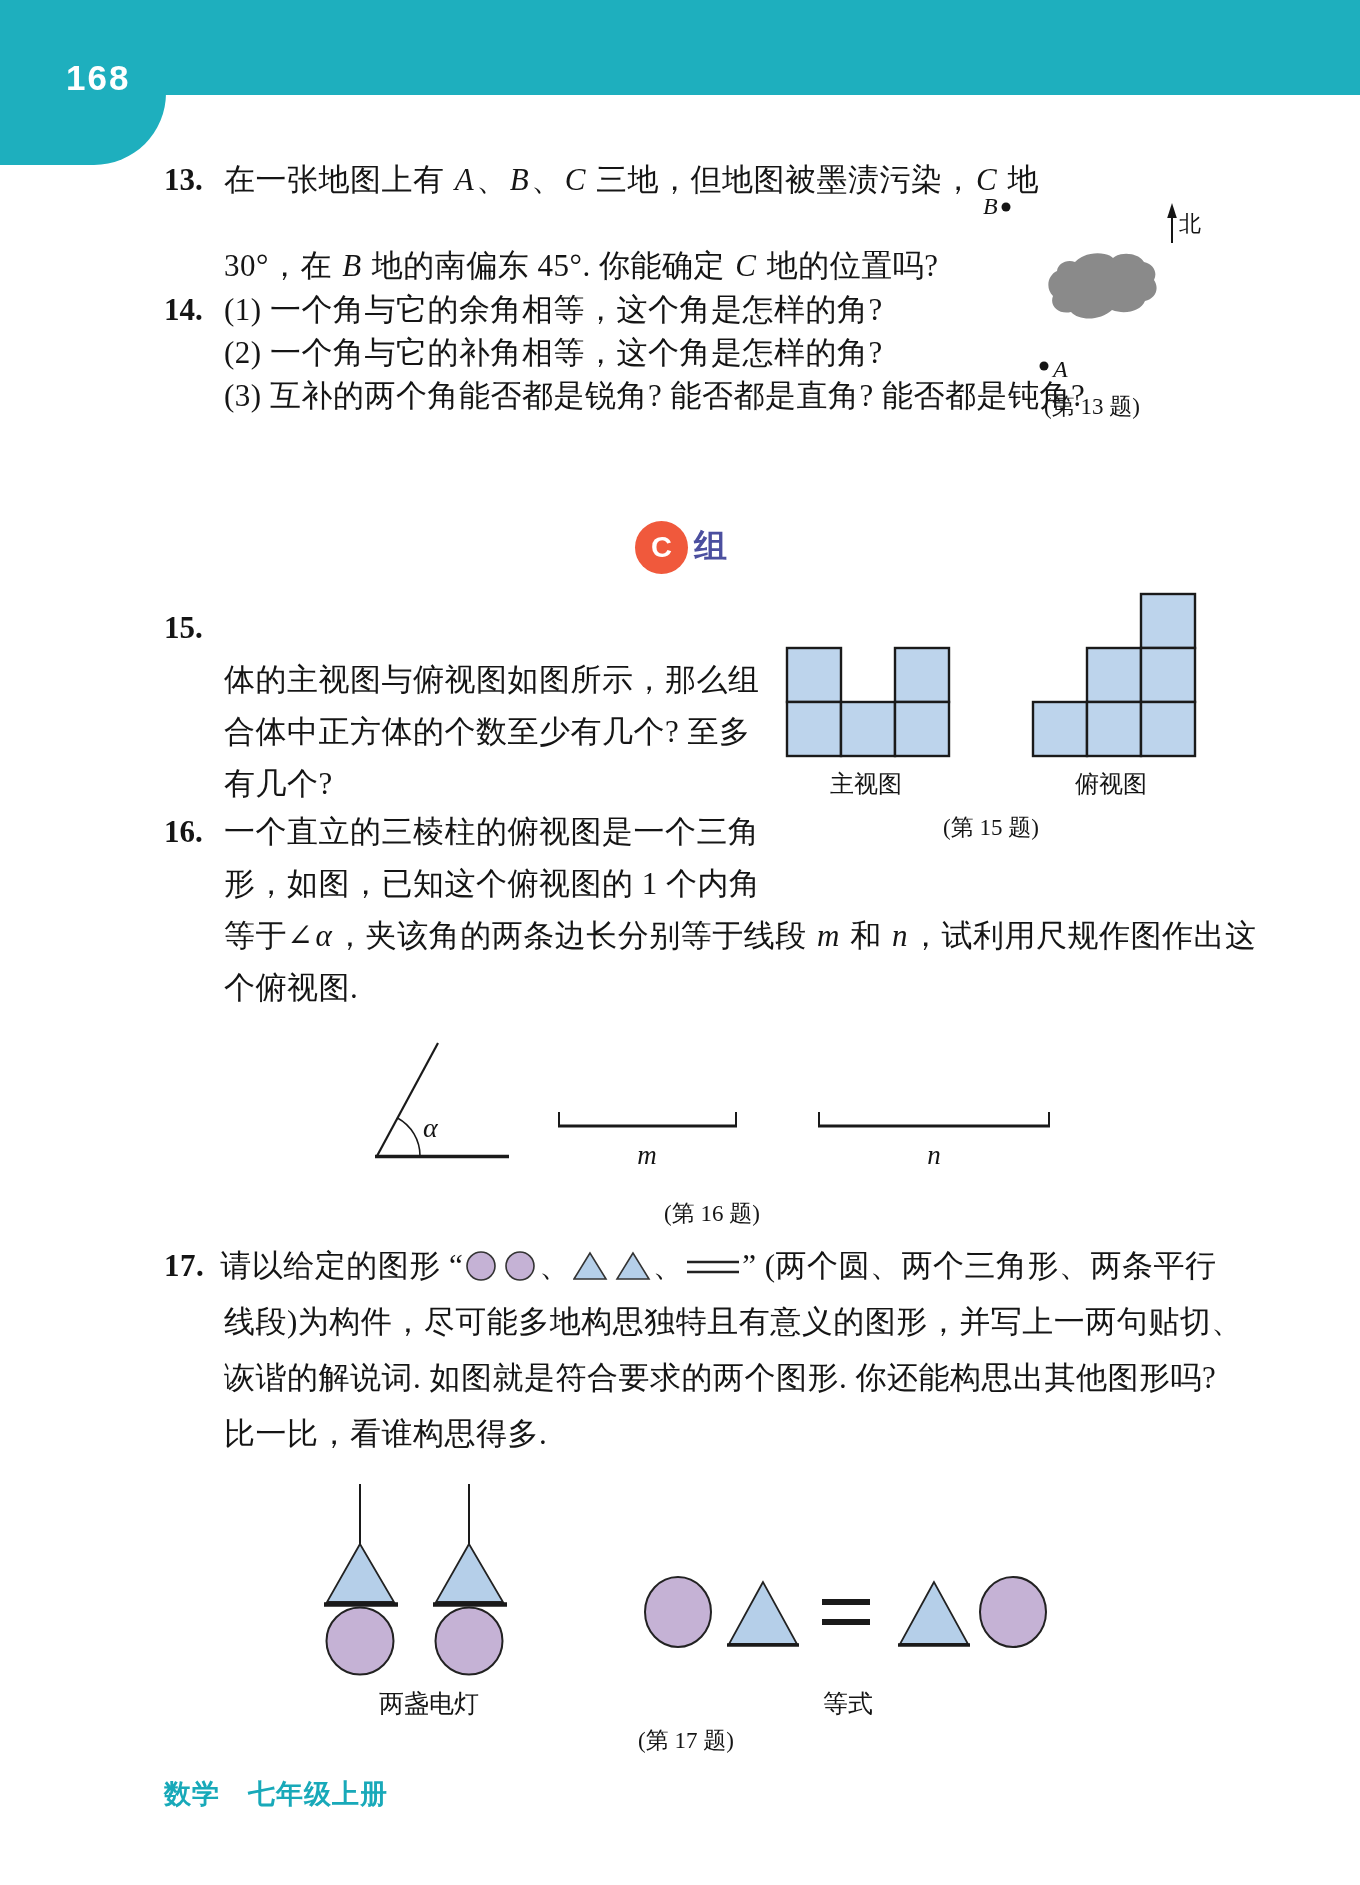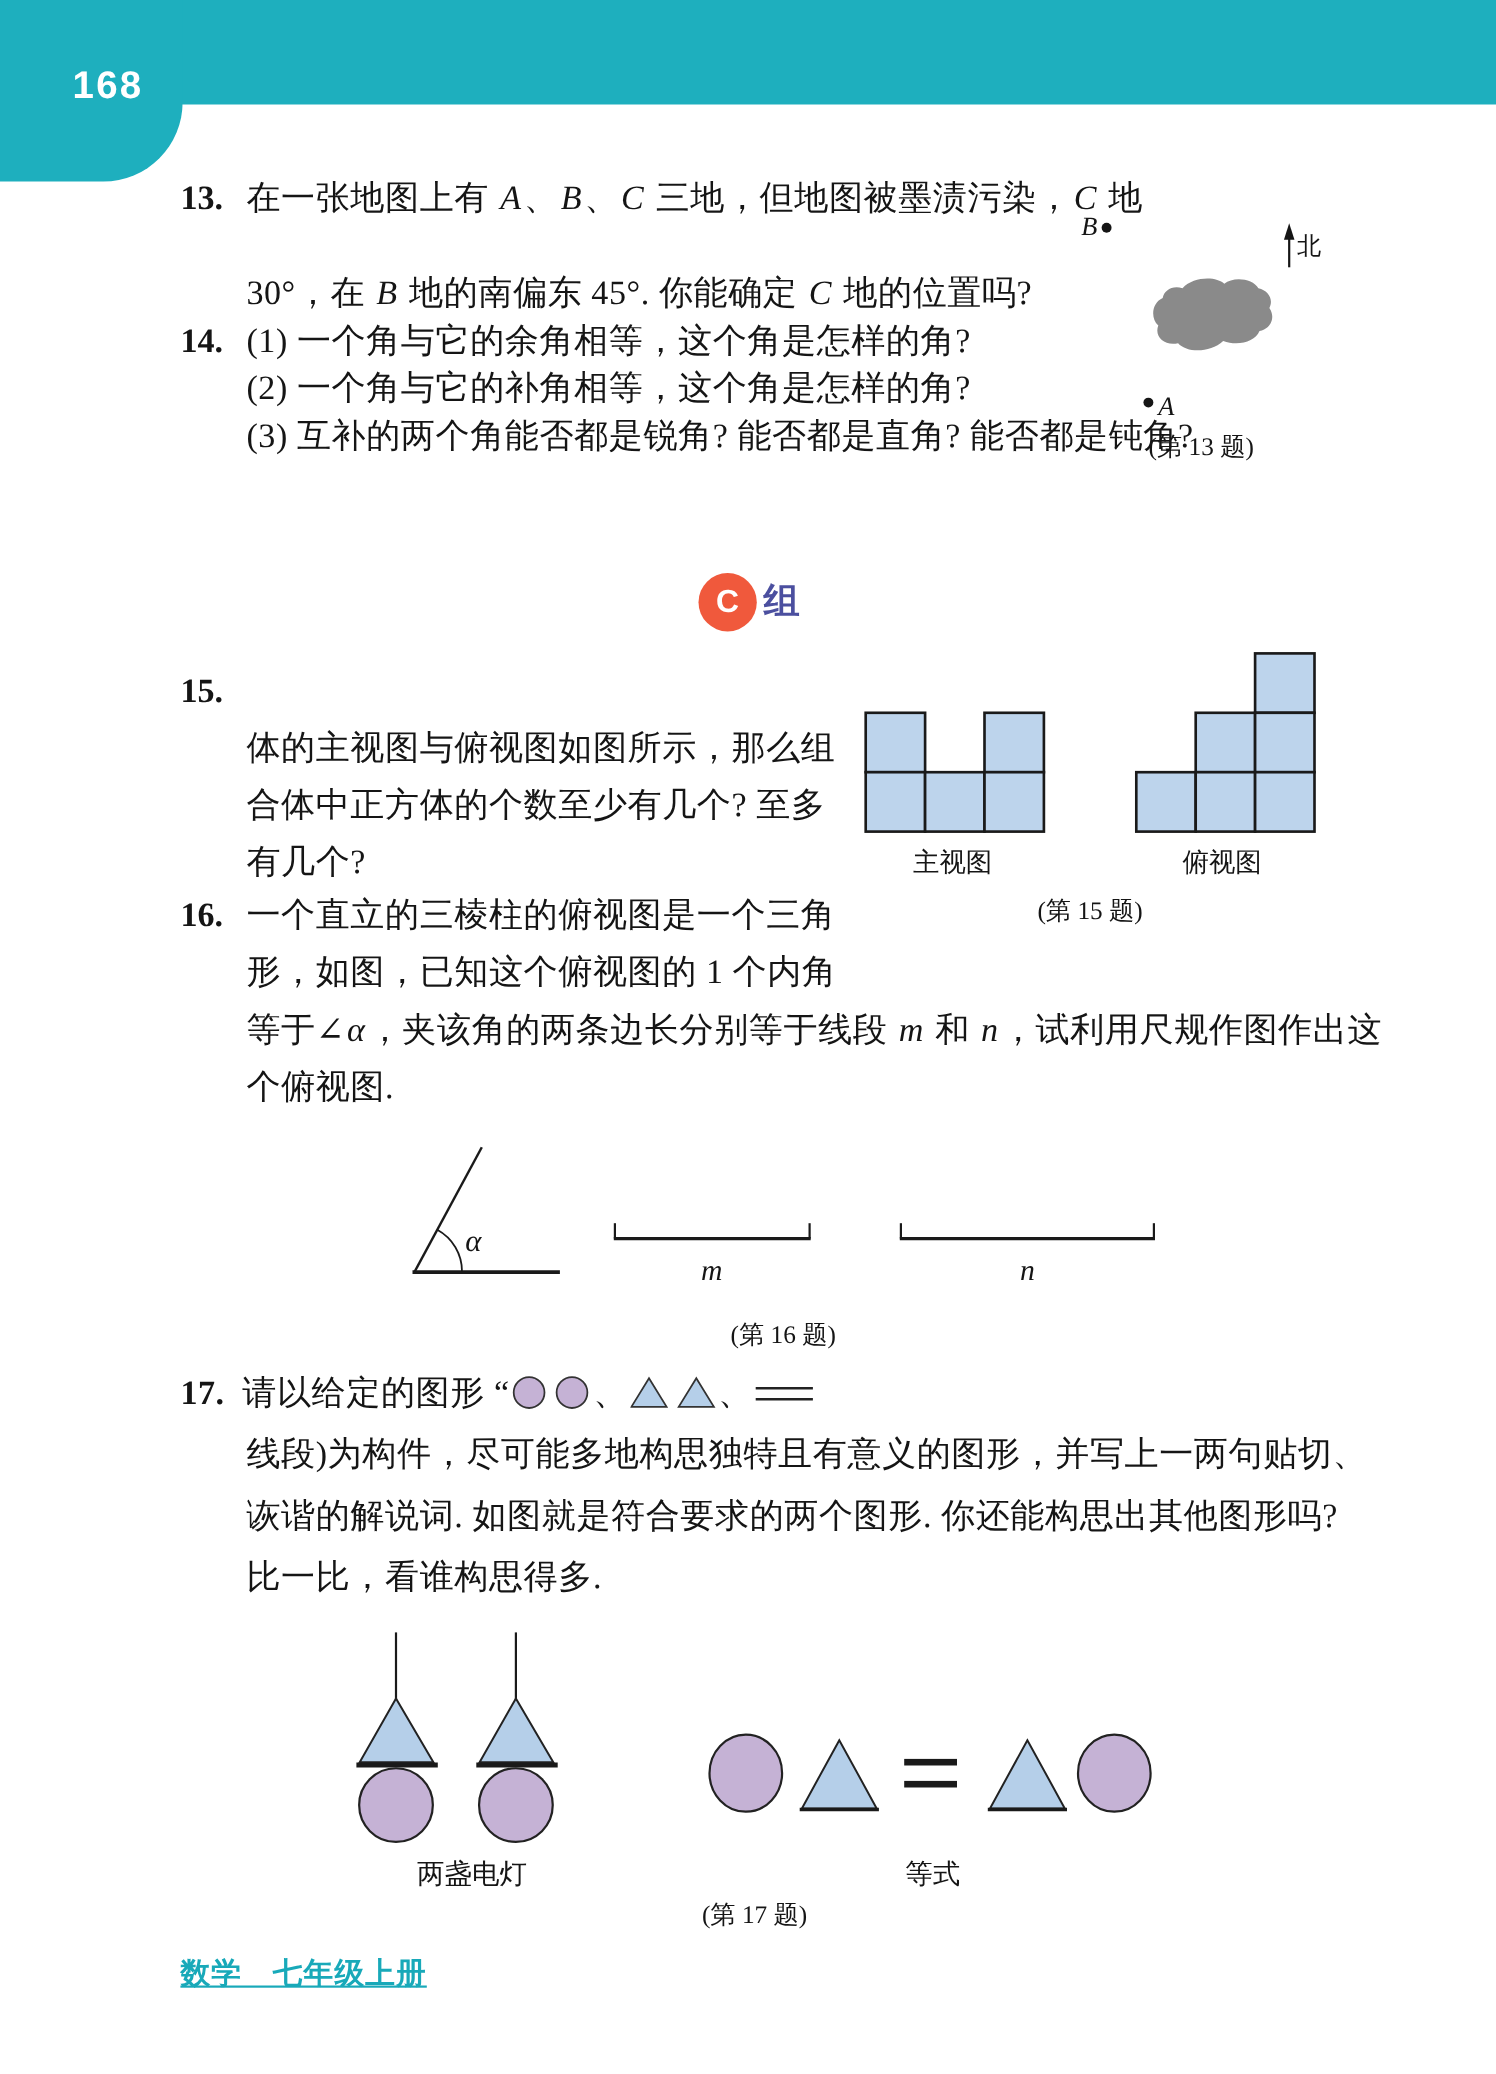--- a/index.html
+++ b/index.html
@@ -23,21 +23,21 @@
   .badge-letter{font-family:"Liberation Sans","DejaVu Sans",sans-serif;font-weight:800;font-size:29px;color:#ffffff;}
   .badge-suffix{position:absolute;left:694px;top:527px;font-family:"Liberation Sans","DejaVu Sans",sans-serif;
      font-weight:800;font-size:33px;line-height:38px;}
   
   .inlinerow{position:absolute;left:164px;top:1246px;display:flex;align-items:center;
      font-size:31px;line-height:40px;white-space:nowrap;letter-spacing:0.5px;text-align:center;}
   .inlinerow .num17{font-weight:bold;margin-right:16px;}
   .inlinerow svg{display:block;margin:0 2px;}
   
   .footer{position:absolute;left:164px;top:1776px;font-family:"Liberation Sans","DejaVu Sans",sans-serif;
-     font-weight:800;font-size:27px;letter-spacing:1px;text-decoration:underline;}
+     font-weight:800;font-size:27px;letter-spacing:1px;}
   
   svg .cube{stroke:#1a1a1a;stroke-width:2.4;}
   svg .stroke{stroke:#1a1a1a;fill:none;}
   svg text{font-family:"Liberation Serif","DejaVu Serif",serif;fill:#151515;}
   svg .italic{font-style:italic;}
   .overlay{position:absolute;left:0;top:0;}
 </style>
 </head>
 <body>
 
@@ -158,20 +158,21 @@
     <span>、</span>
     <svg width="78" height="32" viewBox="0 0 78 32">
       <polygon points="17,3 1,29 33,29" fill="#B5CFE9" stroke="#333" stroke-width="1.6"></polygon>
       <polygon points="60,3 44,29 76,29" fill="#B5CFE9" stroke="#333" stroke-width="1.6"></polygon>
     </svg>
     <span>、</span>
     <svg width="54" height="32" viewBox="0 0 54 32">
       <line x1="1" y1="12" x2="53" y2="12" stroke="#222" stroke-width="2.4"></line>
       <line x1="1" y1="22" x2="53" y2="22" stroke="#222" stroke-width="2.4"></line>
     </svg>
+    <span>” (两个圆、两个三角形、两条平行</span>
   </div>
   <div class="tline" style="left:224px;top:1302px">线段)为构件，尽可能多地构思独特且有意义的图形，并写上一两句贴切、</div>
   <div class="tline" style="left:224px;top:1358px">诙谐的解说词. 如图就是符合要求的两个图形. 你还能构思出其他图形吗?</div>
   <div class="tline" style="left:224px;top:1414px">比一比，看谁构思得多.</div>
   <div class="figlabel" style="left:429px;top:1687px;font-size:25px">两盏电灯</div>
   <div class="figlabel" style="left:848px;top:1687px;font-size:25px">等式</div>
   <div class="figcap" style="left:686px;top:1725px">(第 17 题)</div>
 
   <div class="footer" style="color: rgb(24, 169, 185);">数学　七年级上册</div>
 

